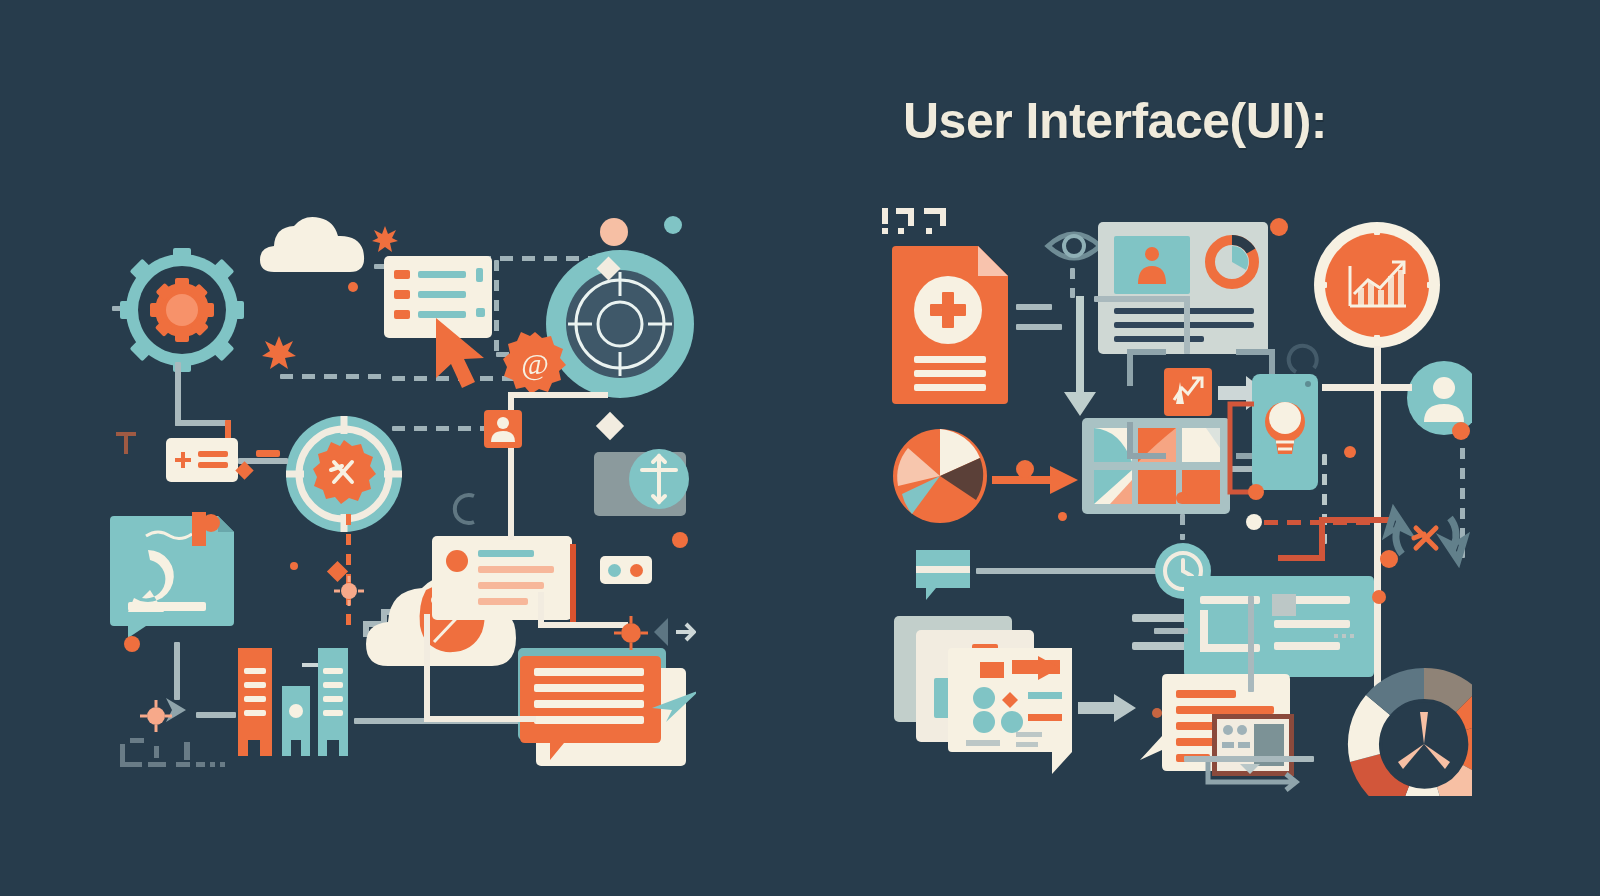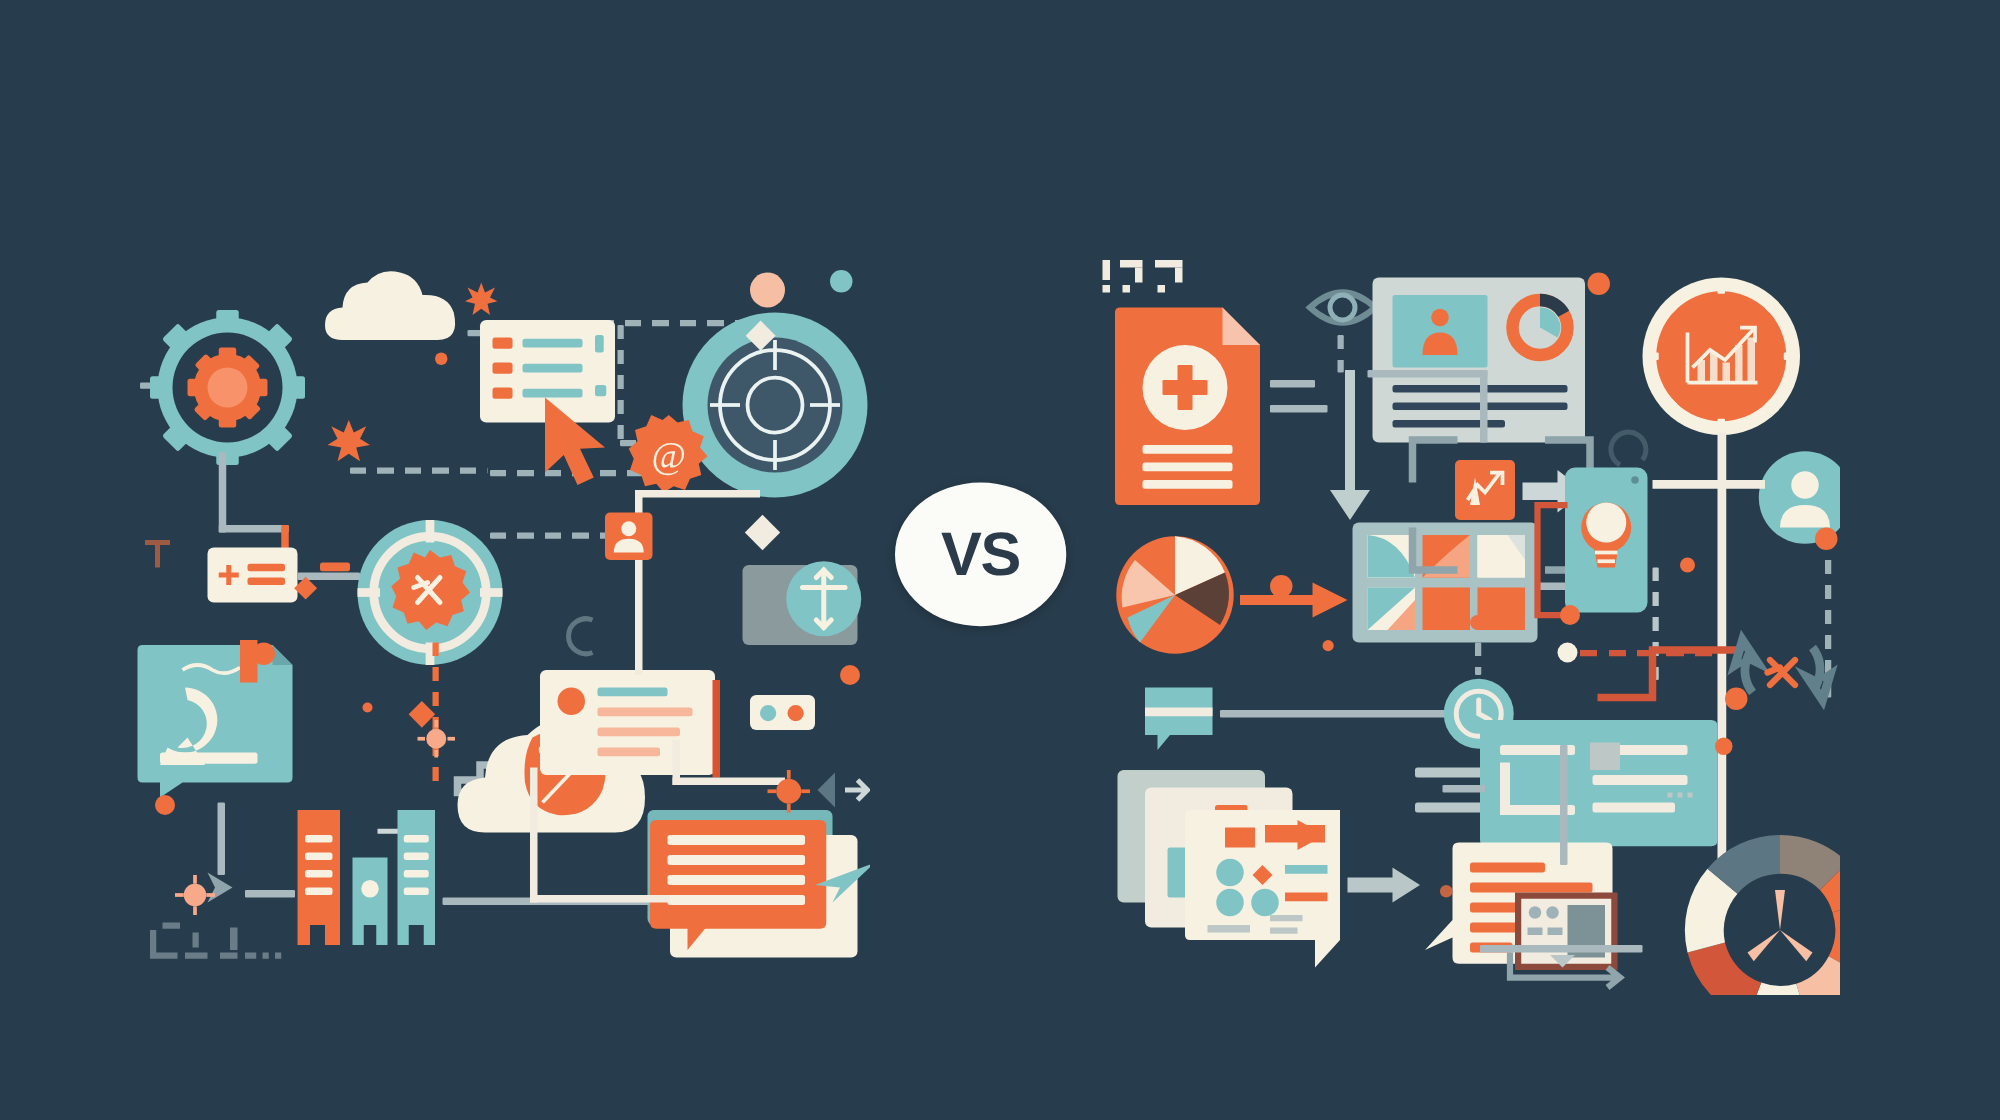--- a/index.html
+++ b/index.html
@@ -69,24 +69,22 @@
   .diamond{transform:rotate(45deg);}
 
   svg{display:block;overflow:visible;}
 </style>
 </head>
 <body>
 
 <div class="stage">
 
 
-
-  <div class="vs-badge">
-    <span>VS</span>
-  </div>
+  <div class="title" id="title-ui">User Interface(UI):</div>
+
 
   <div class="panel" id="panel-ux">
 
     <div class="sh dash-h" style="left:288px;top:180px;width:150px;"></div>
     <div class="sh dash-h" style="left:176px;top:178px;width:110px;"></div>
     <div class="sh dash-h" style="left:8px;top:110px;width:40px;"></div>
     <div class="sh dash-h" style="left:270px;top:68px;width:66px;"></div>
     <div class="sh dash-h" style="left:352px;top:60px;width:140px;"></div>
     <div class="sh dash-v" style="left:390px;top:64px;height:96px;"></div>
     <div class="sh dash-h" style="left:392px;top:156px;width:90px;"></div>

